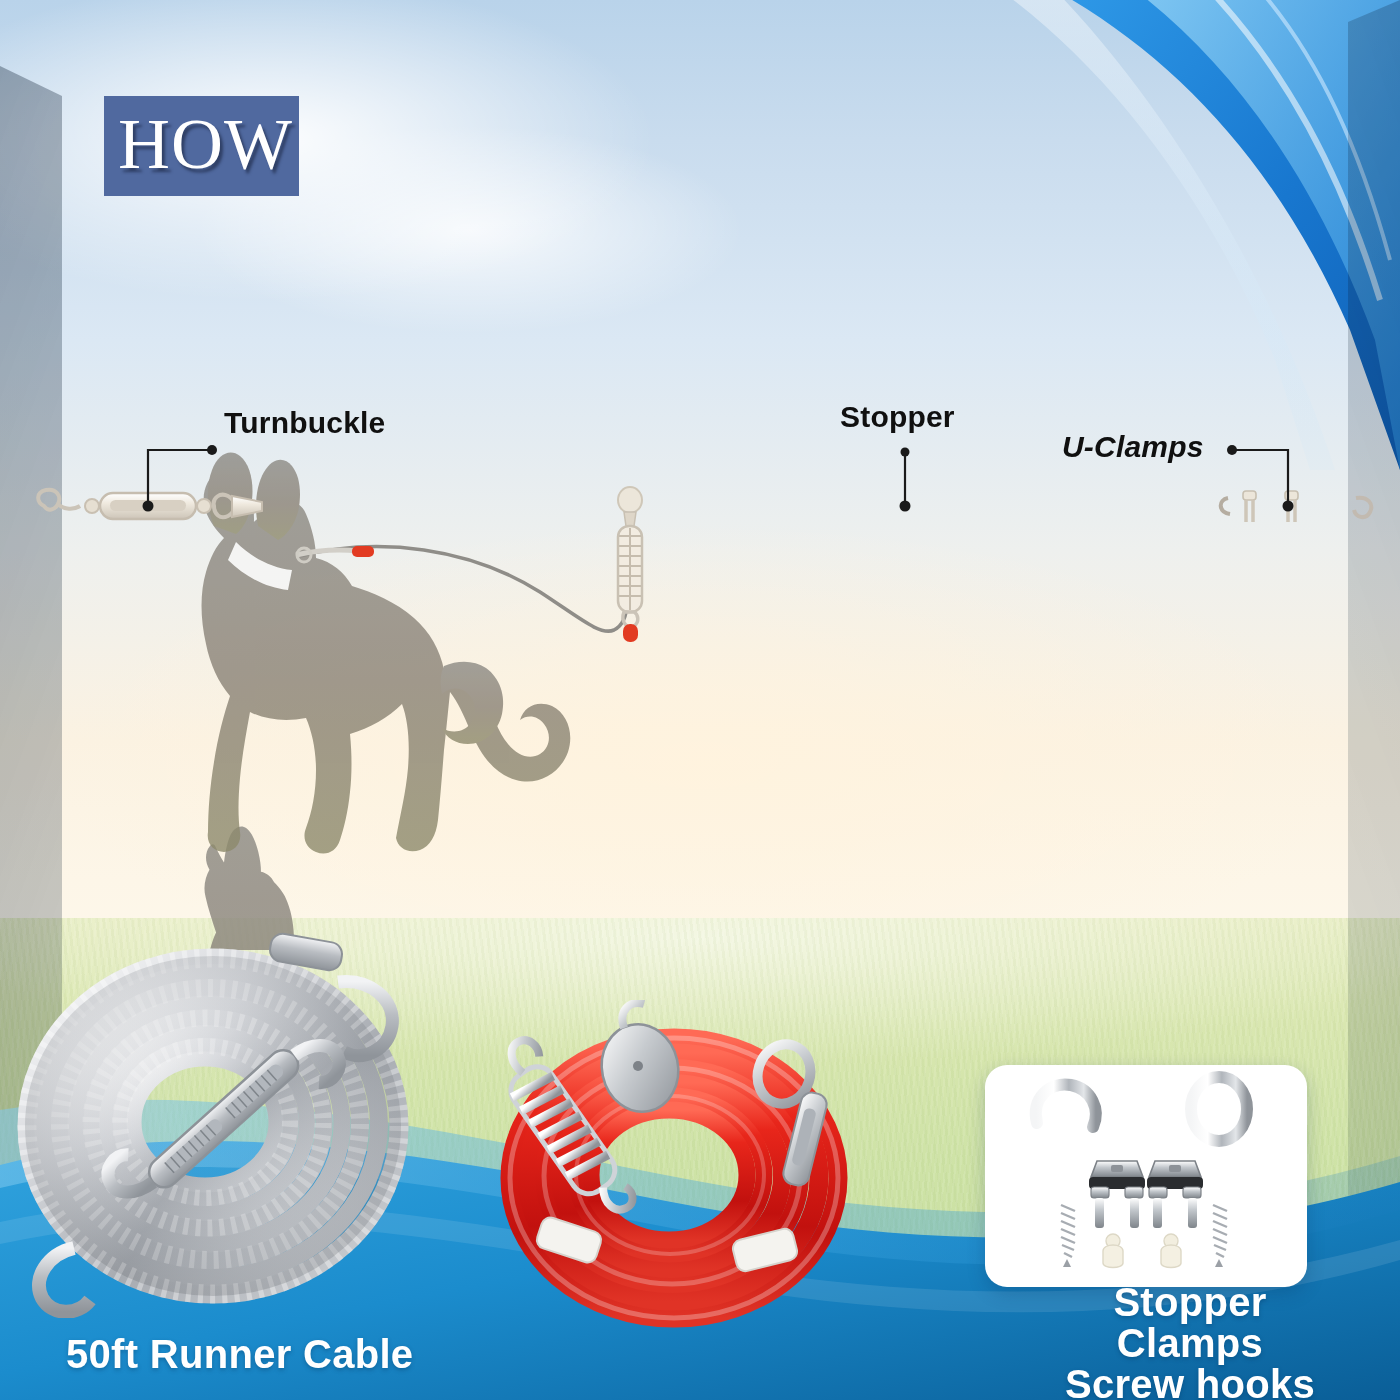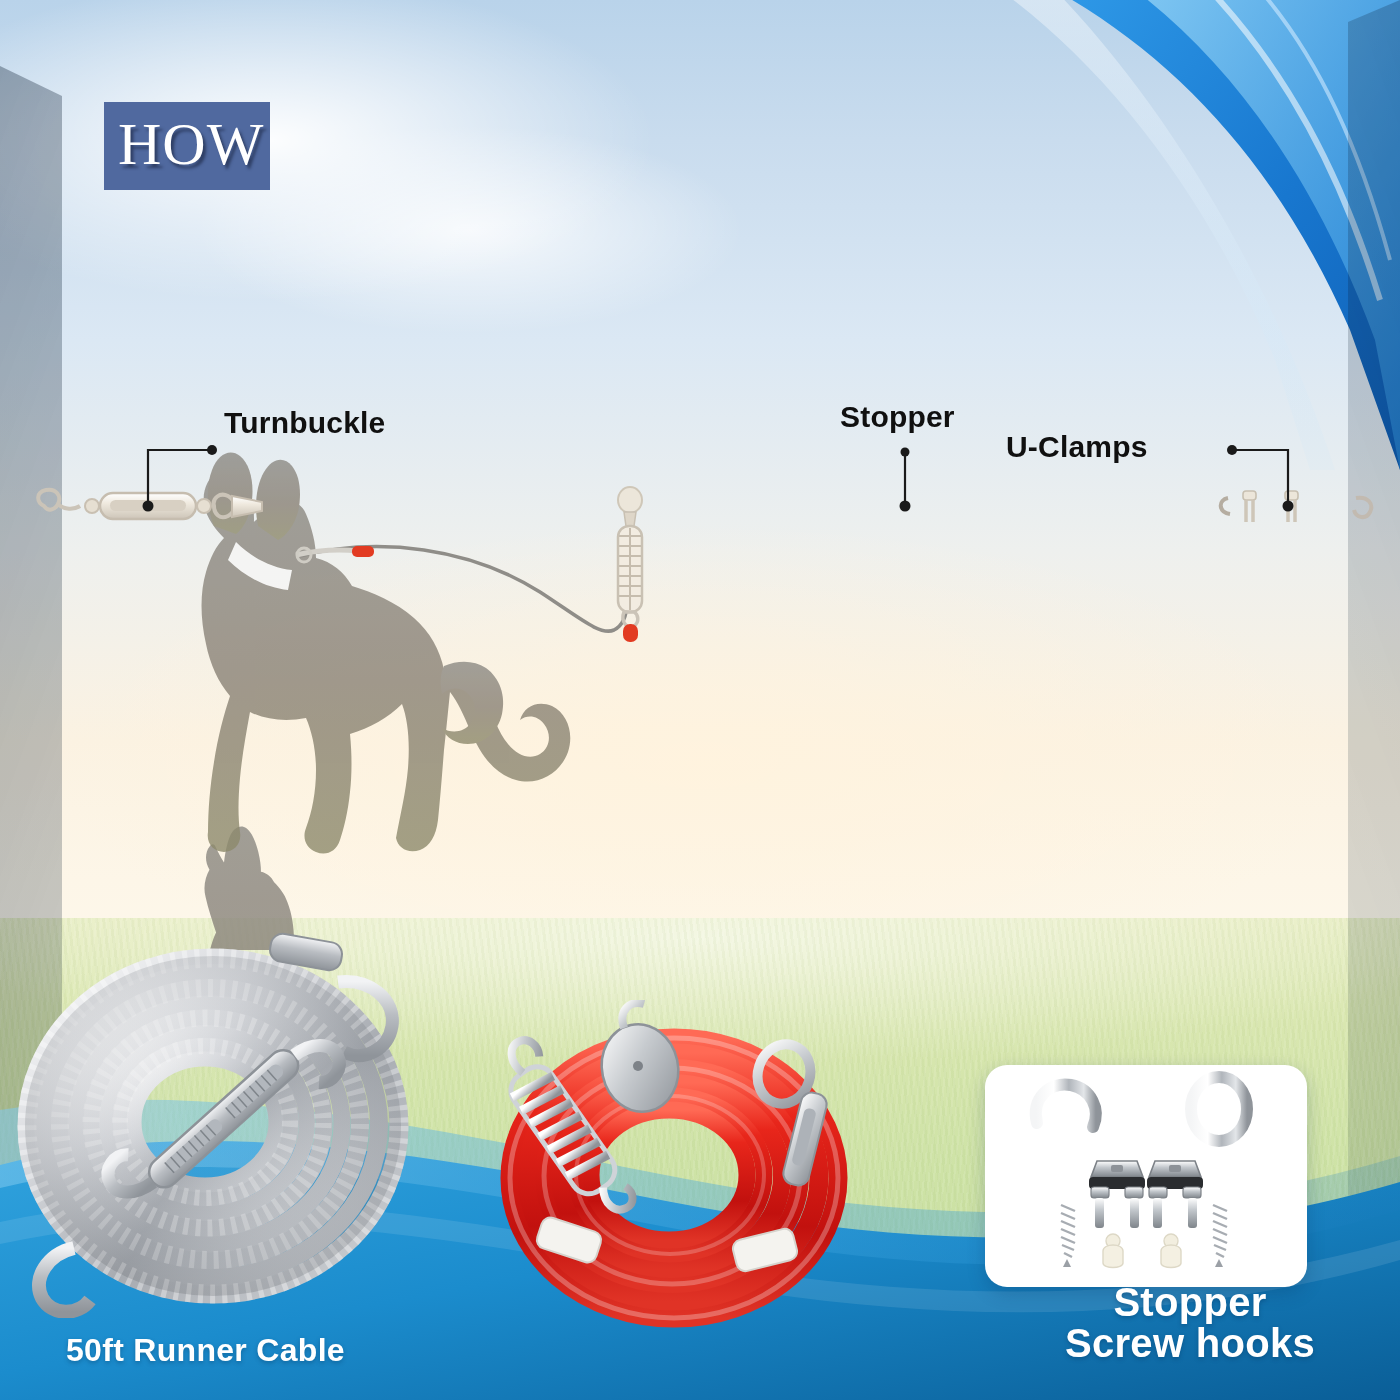--- a/index.html
+++ b/index.html
@@ -51,21 +51,21 @@
     background:linear-gradient(250deg, rgba(70,84,98,.55) 0%, rgba(104,118,130,.48) 60%, rgba(130,142,150,.4) 100%);
     clip-path:polygon(0 22px, 100% 0, 100% 100%, 0 100%);
     mix-blend-mode:multiply;opacity:.55;
   }
 
   
   .title{
     position:absolute;left:104px;top:92px;height:108px;
     display:flex;align-items:center;
     font-family:"Liberation Serif", serif;
-    font-size:60px;line-height:1;letter-spacing:1px;
+    font-size:72px;line-height:1;letter-spacing:1px;
     white-space:nowrap;
   }
   .title .hl{
     background:#50699f;color:#ffffff;
     padding:12px 6px 16px 14px;
     display:inline-block;
     text-shadow:3px 4px 3px rgba(20,30,55,.55);
   }
   .title .rest{
     color:#ffffff;display:inline-block;padding:12px 0 16px 6px;
@@ -74,37 +74,37 @@
 
   
   .diagram{position:absolute;left:0;top:330px;width:1400px;height:620px;}
 
   .lbl{
     position:absolute;color:#101010;font-size:30px;font-weight:700;
     letter-spacing:.2px;white-space:nowrap;
   }
   #lbl-turnbuckle{left:224px;top:406px;}
   #lbl-stopper{left:840px;top:400px;}
-  #lbl-uclamps{left:1006px;top:430px;}
+  #lbl-uclamps{left:1062px;top:430px;font-style:italic;}
 
   
   .prod{position:absolute;}
   #runner-cable{left:8px;top:918px;width:430px;height:400px;}
   #lead-spring{left:462px;top:1000px;width:420px;height:330px;}
 
   .hw-card{
     position:absolute;left:985px;top:1065px;width:322px;height:222px;
     background:#ffffff;border-radius:22px;
     box-shadow:0 6px 18px rgba(0,40,80,.22);
     overflow:hidden;
   }
 
   
   .cap{
-    position:absolute;color:#ffffff;font-size:32px;font-weight:700;
+    position:absolute;color:#ffffff;font-size:40px;font-weight:700;
     letter-spacing:.3px;white-space:nowrap;
     text-shadow:0 2px 4px rgba(0,50,90,.35);
   }
   #cap-runner{left:66px;top:1332px;}
   #cap-lead{left:490px;top:1332px;}
   #cap-hw{left:1060px;top:1282px;text-align:center;line-height:1.02;
           font-size:40px;width:260px;white-space:normal;}
   #cap-hw span{display:block;}
 </style>
 </head>
@@ -580,16 +580,17 @@
       <g>
         <circle cx="186" cy="176" r="7" fill="#f2eedf" stroke="#ddd8c6" stroke-width="1.4"></circle>
         <path d="M176,186 C176,178 196,178 196,186 L196,198 C196,204 176,204 176,198 Z" fill="#f4f0e2" stroke="#ddd8c6" stroke-width="1.4"></path>
       </g>
     </svg>
   </div>
 
   <div class="cap" id="cap-runner">50ft Runner Cable</div>
   <div class="cap" id="cap-hw">
     <span>Stopper</span>
+    <span>Clamps</span>
     <span>Screw hooks</span>
   </div>
 
 </div>
 
 </body></html>

